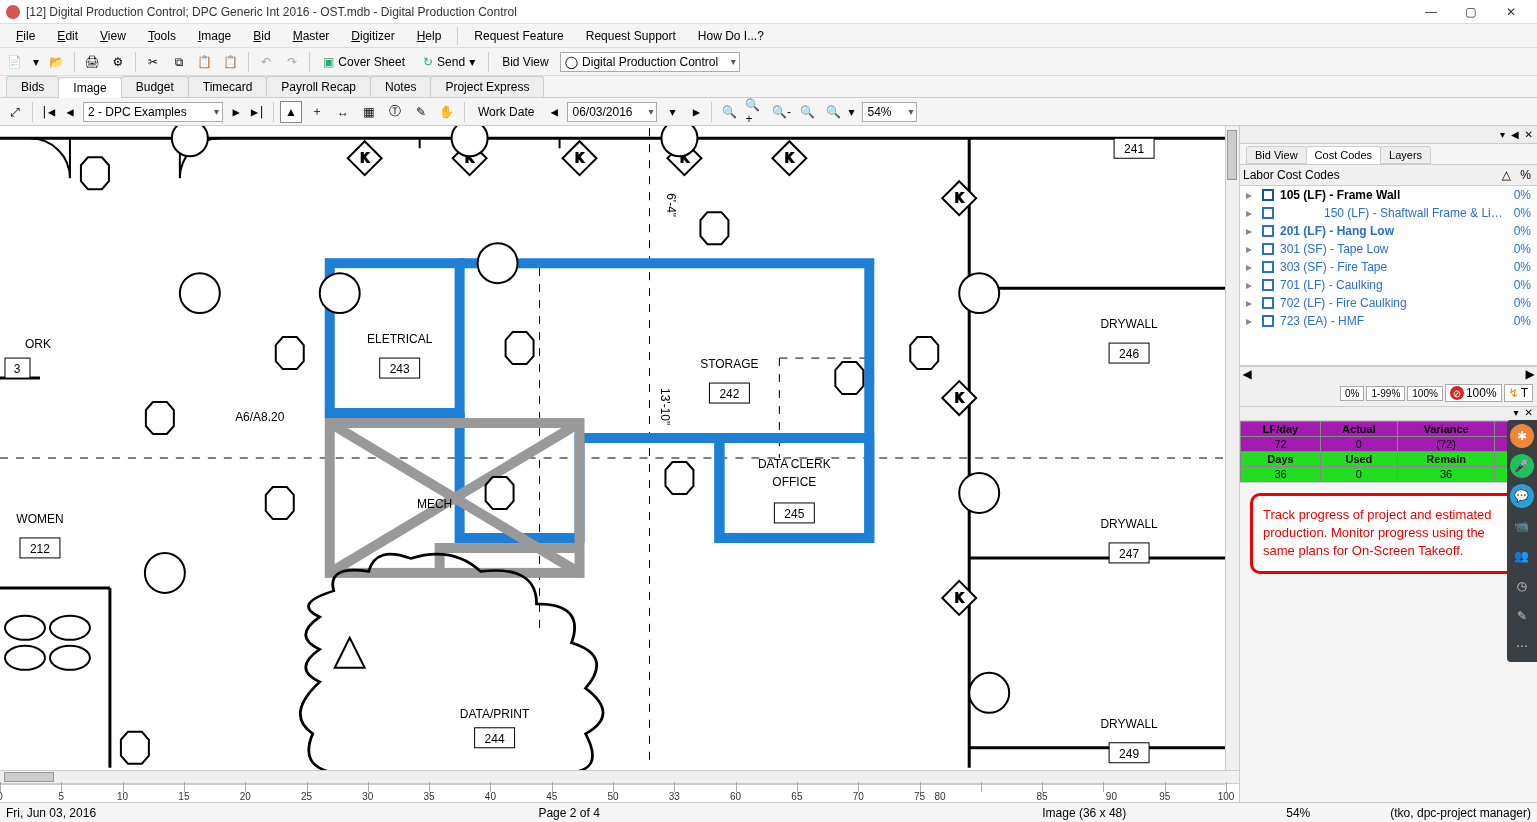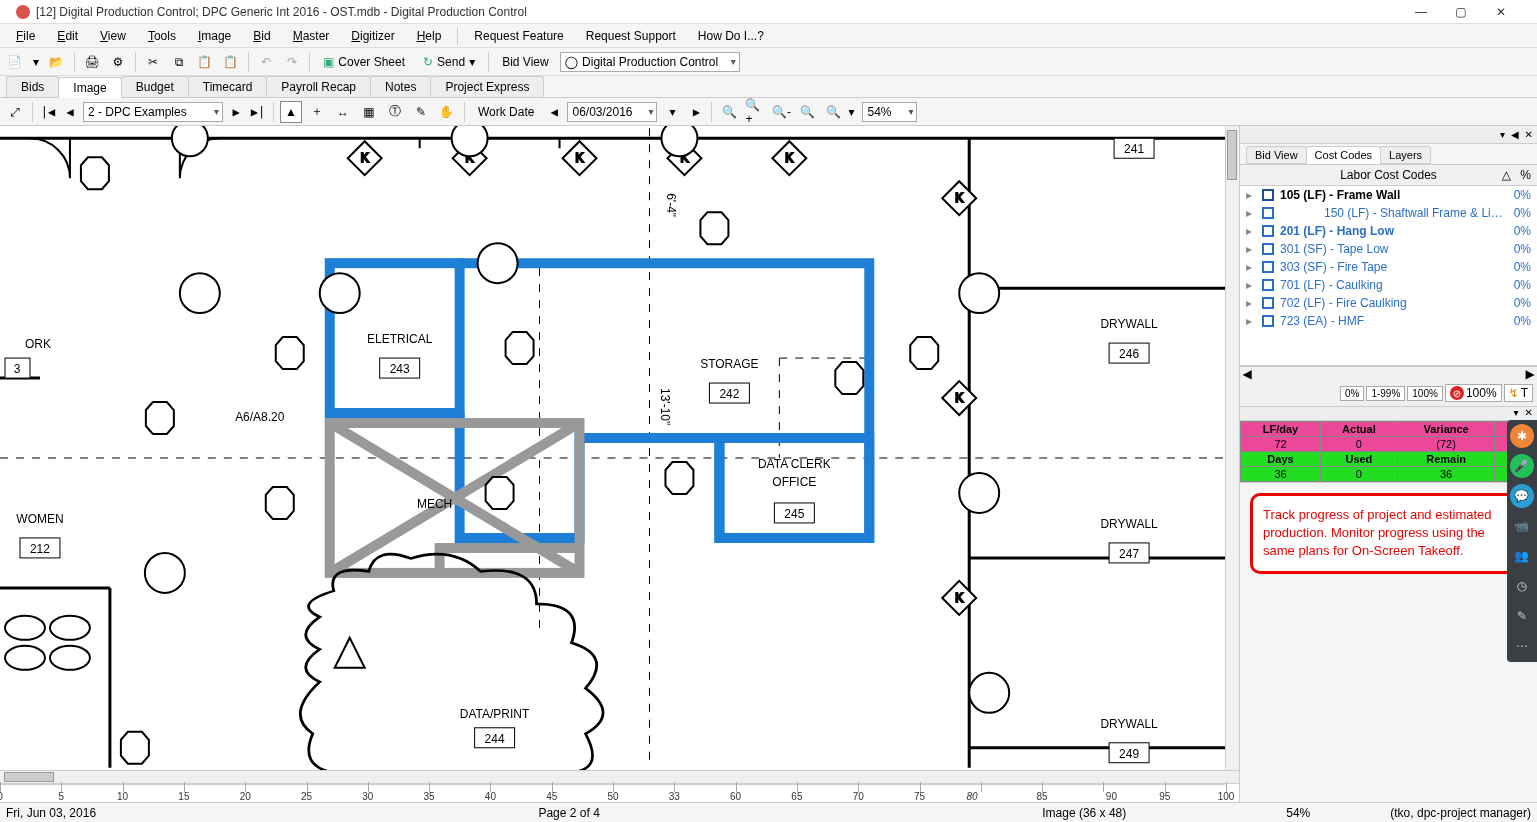--- a/index.html
+++ b/index.html
@@ -1,17 +1,17 @@
 <!DOCTYPE html>
 <html><head>
 <meta charset="utf-8">
 <style>
 * { box-sizing: border-box; margin: 0; padding: 0; font-family: "Segoe UI", Tahoma, sans-serif; font-size: 12px; }
 html, body { width: 1537px; height: 822px; overflow: hidden; background: #fff; color: #000; }
-.titlebar { height: 24px; background: #fff; display: flex; align-items: center; padding: 0 16px; border-bottom: 1px solid #ddd; }
+.titlebar { height: 24px; background: #fff; display: flex; align-items: center; padding: 0 6px; border-bottom: 1px solid #ddd; }
 .titlebar .icon { width: 14px; height: 14px; border-radius: 50%; background: #d9534f; margin-right: 6px; display:inline-block; }
 .titlebar .title { flex: 1; font-size: 12px; color: #333; }
 .winbtns { display: flex; }
 .winbtn { width: 40px; height: 24px; display: flex; align-items: center; justify-content: center; color: #333; }
 
 .menubar { height: 24px; background: #f5f5f5; display: flex; align-items: center; padding: 0 6px; border-bottom: 1px solid #ddd; gap: 2px; }
 .menu-item { padding: 2px 10px; }
 .menu-item span.u { text-decoration: underline; }
 .menu-sep { width: 1px; height: 18px; background: #ccc; margin: 0 4px; }
 
@@ -40,39 +40,39 @@
 .ruler .lbl{ position:absolute; bottom:0; transform:translateX(-50%); font-size:10px;}
 
 .drawing { position:absolute; inset:0 14px 32px 0; background:#fff; overflow:hidden;}
 .drawing svg{ width:100%; height:100%; }
 
 .side { width: 297px; display:flex; flex-direction:column; background:#f5f5f5;}
 .side-head{ height:18px; background:#eee; border-bottom:1px solid #ccc; display:flex; justify-content:flex-end; align-items:center; padding:0 4px; gap:6px;}
 .side-tabs{ display:flex; padding:2px 6px 0 6px; background:#f5f5f5; border-bottom:1px solid #ccc;}
 .side-tab{ padding:2px 8px; border:1px solid #ccc; background:#eee; font-size:11px; margin-right:-1px; border-radius:3px 3px 0 0;}
 .side-tab.active{ background:#fff; border-bottom:1px solid #fff;}
-.cost-header{ display:flex; align-items:center; justify-content:center; padding:3px; border-bottom:1px solid #ccc; background:#f0f0f0; font-size:11px; position:relative;}
+.cost-header{ display:flex; align-items:center; padding:3px; border-bottom:1px solid #ccc; background:#f0f0f0; font-size:11px; position:relative;}
 .cost-header .sort{ position:absolute; right:26px;}
 .cost-header .pct{ position:absolute; right:6px;}
 .cost-list{ background:#fff; overflow:auto; flex:0 0 auto; border-bottom:1px solid #ccc; height:180px;}
 .cost-row{ display:flex; align-items:center; padding:2px 6px; font-size:11px; gap:6px;}
 .cost-row .cb{ width:12px; height:12px; border:2px solid; display:inline-block;}
 .cost-row .label{ flex:1; white-space:nowrap; overflow:hidden; text-overflow:ellipsis;}
 .cost-row .p{ color:#2a6fc9;}
 .cost-row.bold .label{ font-weight:bold; color:#000;}
 .cost-row.link .label{ color:#2a6fc9;}
 
 .filter-row{ display:flex; gap:2px; padding:4px; border-bottom:1px solid #ccc; background:#f0f0f0; align-items:center; justify-content:flex-end;}
 .filter-btn{ padding:1px 4px; border:1px solid #aaa; background:#fff; font-size:10px;}
 .filter-red{ color:#fff; background:#d22; border-radius:50%; width:14px; height:14px; display:inline-flex; align-items:center; justify-content:center; font-size:10px;}
 
 .metrics{ background:#fff; border-bottom:1px solid #ccc;}
 .metrics table{ width:100%; border-collapse:collapse;}
 .metrics th, .metrics td{ border:1px solid #888; padding:1px 4px; font-size:11px; text-align:center;}
-.row-yellow{ background:#ec4899;margin-top:17px;}
+.row-yellow{ background:#a21caf;margin-top:17px;}
 .row-green th,.row-green td{ background:#22dd22;}
 
 .callout{ margin:10px; border:3px solid #e00; border-radius:10px; padding:10px; background:#fff; color:#e00; font-size:13px; line-height:1.4;}
 
 .float-toolbar{ position:absolute; right:0; top:420px; width:30px; background:#3a3f44; border-radius:4px 0 0 4px; padding:4px 0; display:flex; flex-direction:column; gap:6px; align-items:center; z-index:50;}
 .float-btn{ width:24px; height:24px; border-radius:50%; display:flex; align-items:center; justify-content:center; color:#ccc; font-size:12px;}
 .fb-orange{ background:#f0863a; color:#fff;}
 .fb-green{ background:#22c05a; color:#fff;}
 .fb-blue{ background:#2a9fd6; color:#fff;}
 
@@ -449,21 +449,21 @@
         <div class="lbl" style="left: 674.3px;">33</div>
         <div class="tick" style="left: 735.6px; height: 10px;"></div>
         <div class="lbl" style="left: 735.6px;">60</div>
         <div class="tick" style="left: 796.9px; height: 10px;"></div>
         <div class="lbl" style="left: 796.9px;">65</div>
         <div class="tick" style="left: 858.2px; height: 10px;"></div>
         <div class="lbl" style="left: 858.2px;">70</div>
         <div class="tick" style="left: 919.5px; height: 10px;"></div>
         <div class="lbl" style="left: 919.5px;">75</div>
         <div class="tick" style="left: 980.8px; height: 10px;"></div>
-        <div class="lbl" style="left: 972px; font-style: italic;">80</div>
+        <div class="lbl" style="left: 940px;">80</div>
         <div class="tick" style="left: 1042.1px; height: 10px;"></div>
         <div class="lbl" style="left: 1042.1px;">85</div>
         <div class="tick" style="left: 1103.4px; height: 10px;"></div>
         <div class="lbl" style="left: 1103.4px; padding-left: 16px;">90</div>
         <div class="tick" style="left: 1164.7px; height: 10px;"></div>
         <div class="lbl" style="left: 1164.7px;">95</div>
         <div class="tick" style="left: 1226px; height: 10px;"></div>
         <div class="lbl" style="left: 1226px;">100</div>
       </div>
   </div>

